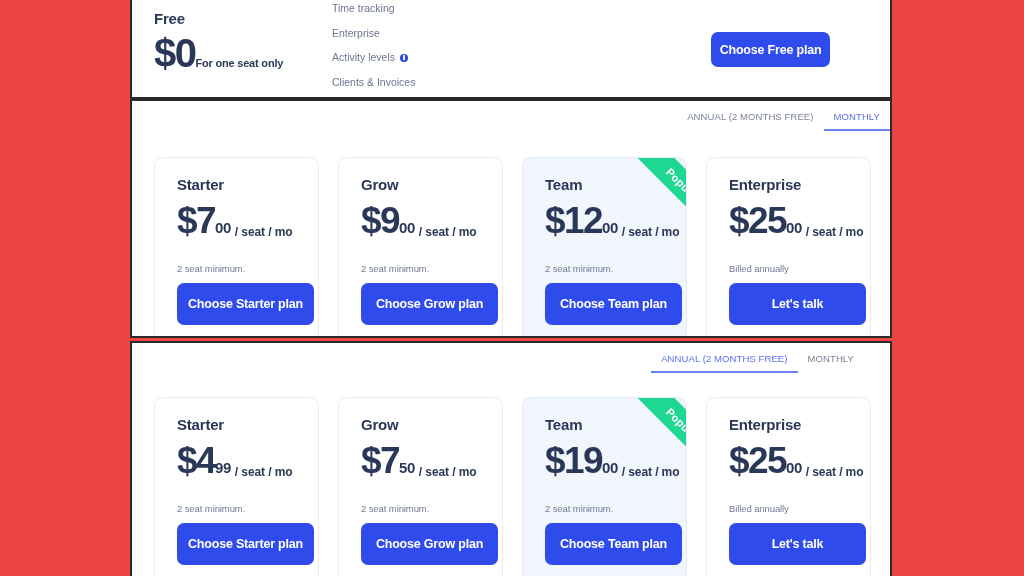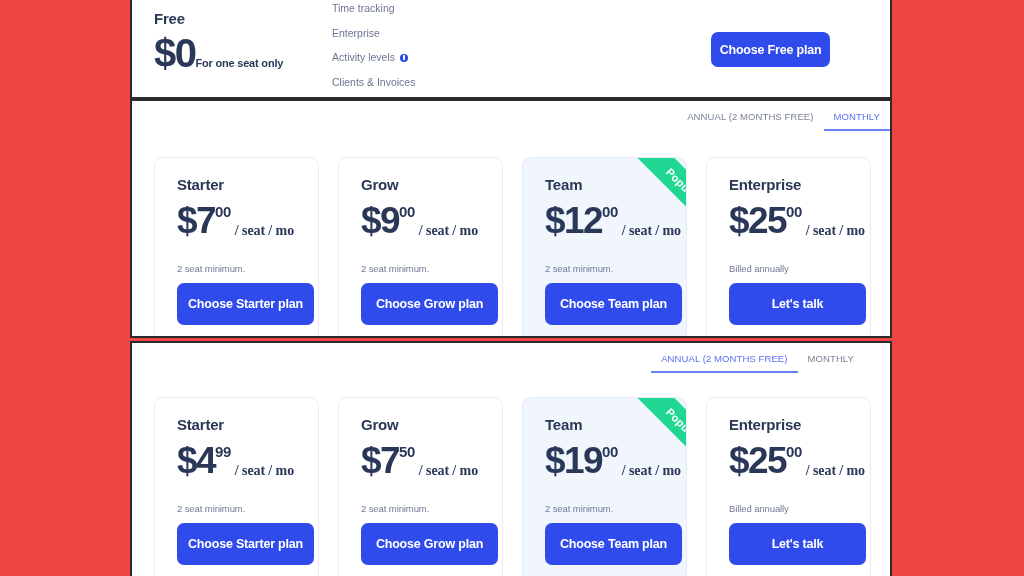--- a/index.html
+++ b/index.html
@@ -217,32 +217,31 @@
     color: #2a3858;
     letter-spacing: -1.6px;
     line-height: 0.95;
   }
   .price-cents {
     font-size: 15px;
     font-weight: bold;
     color: #2a3858;
     letter-spacing: -0.4px;
     line-height: 1;
-    margin-top: 1px;
+    margin-top: 17px;
   }
   .price-unit {
-    font-size: 14px;
+    font-size: 12px;
     font-weight: bold;
     color: #2a3858;
     letter-spacing: -0.1px;
     align-self: flex-end;
     margin-bottom: 4px;
     margin-left: 4px;
     white-space: nowrap;
-    font-family: Liberation Serif, serif;
   }
 
   .card-note {
     font-size: 9.5px;
     color: #707b96;
     margin-top: 20px;
     letter-spacing: -0.1px;
   }
 
   .card-cta {

